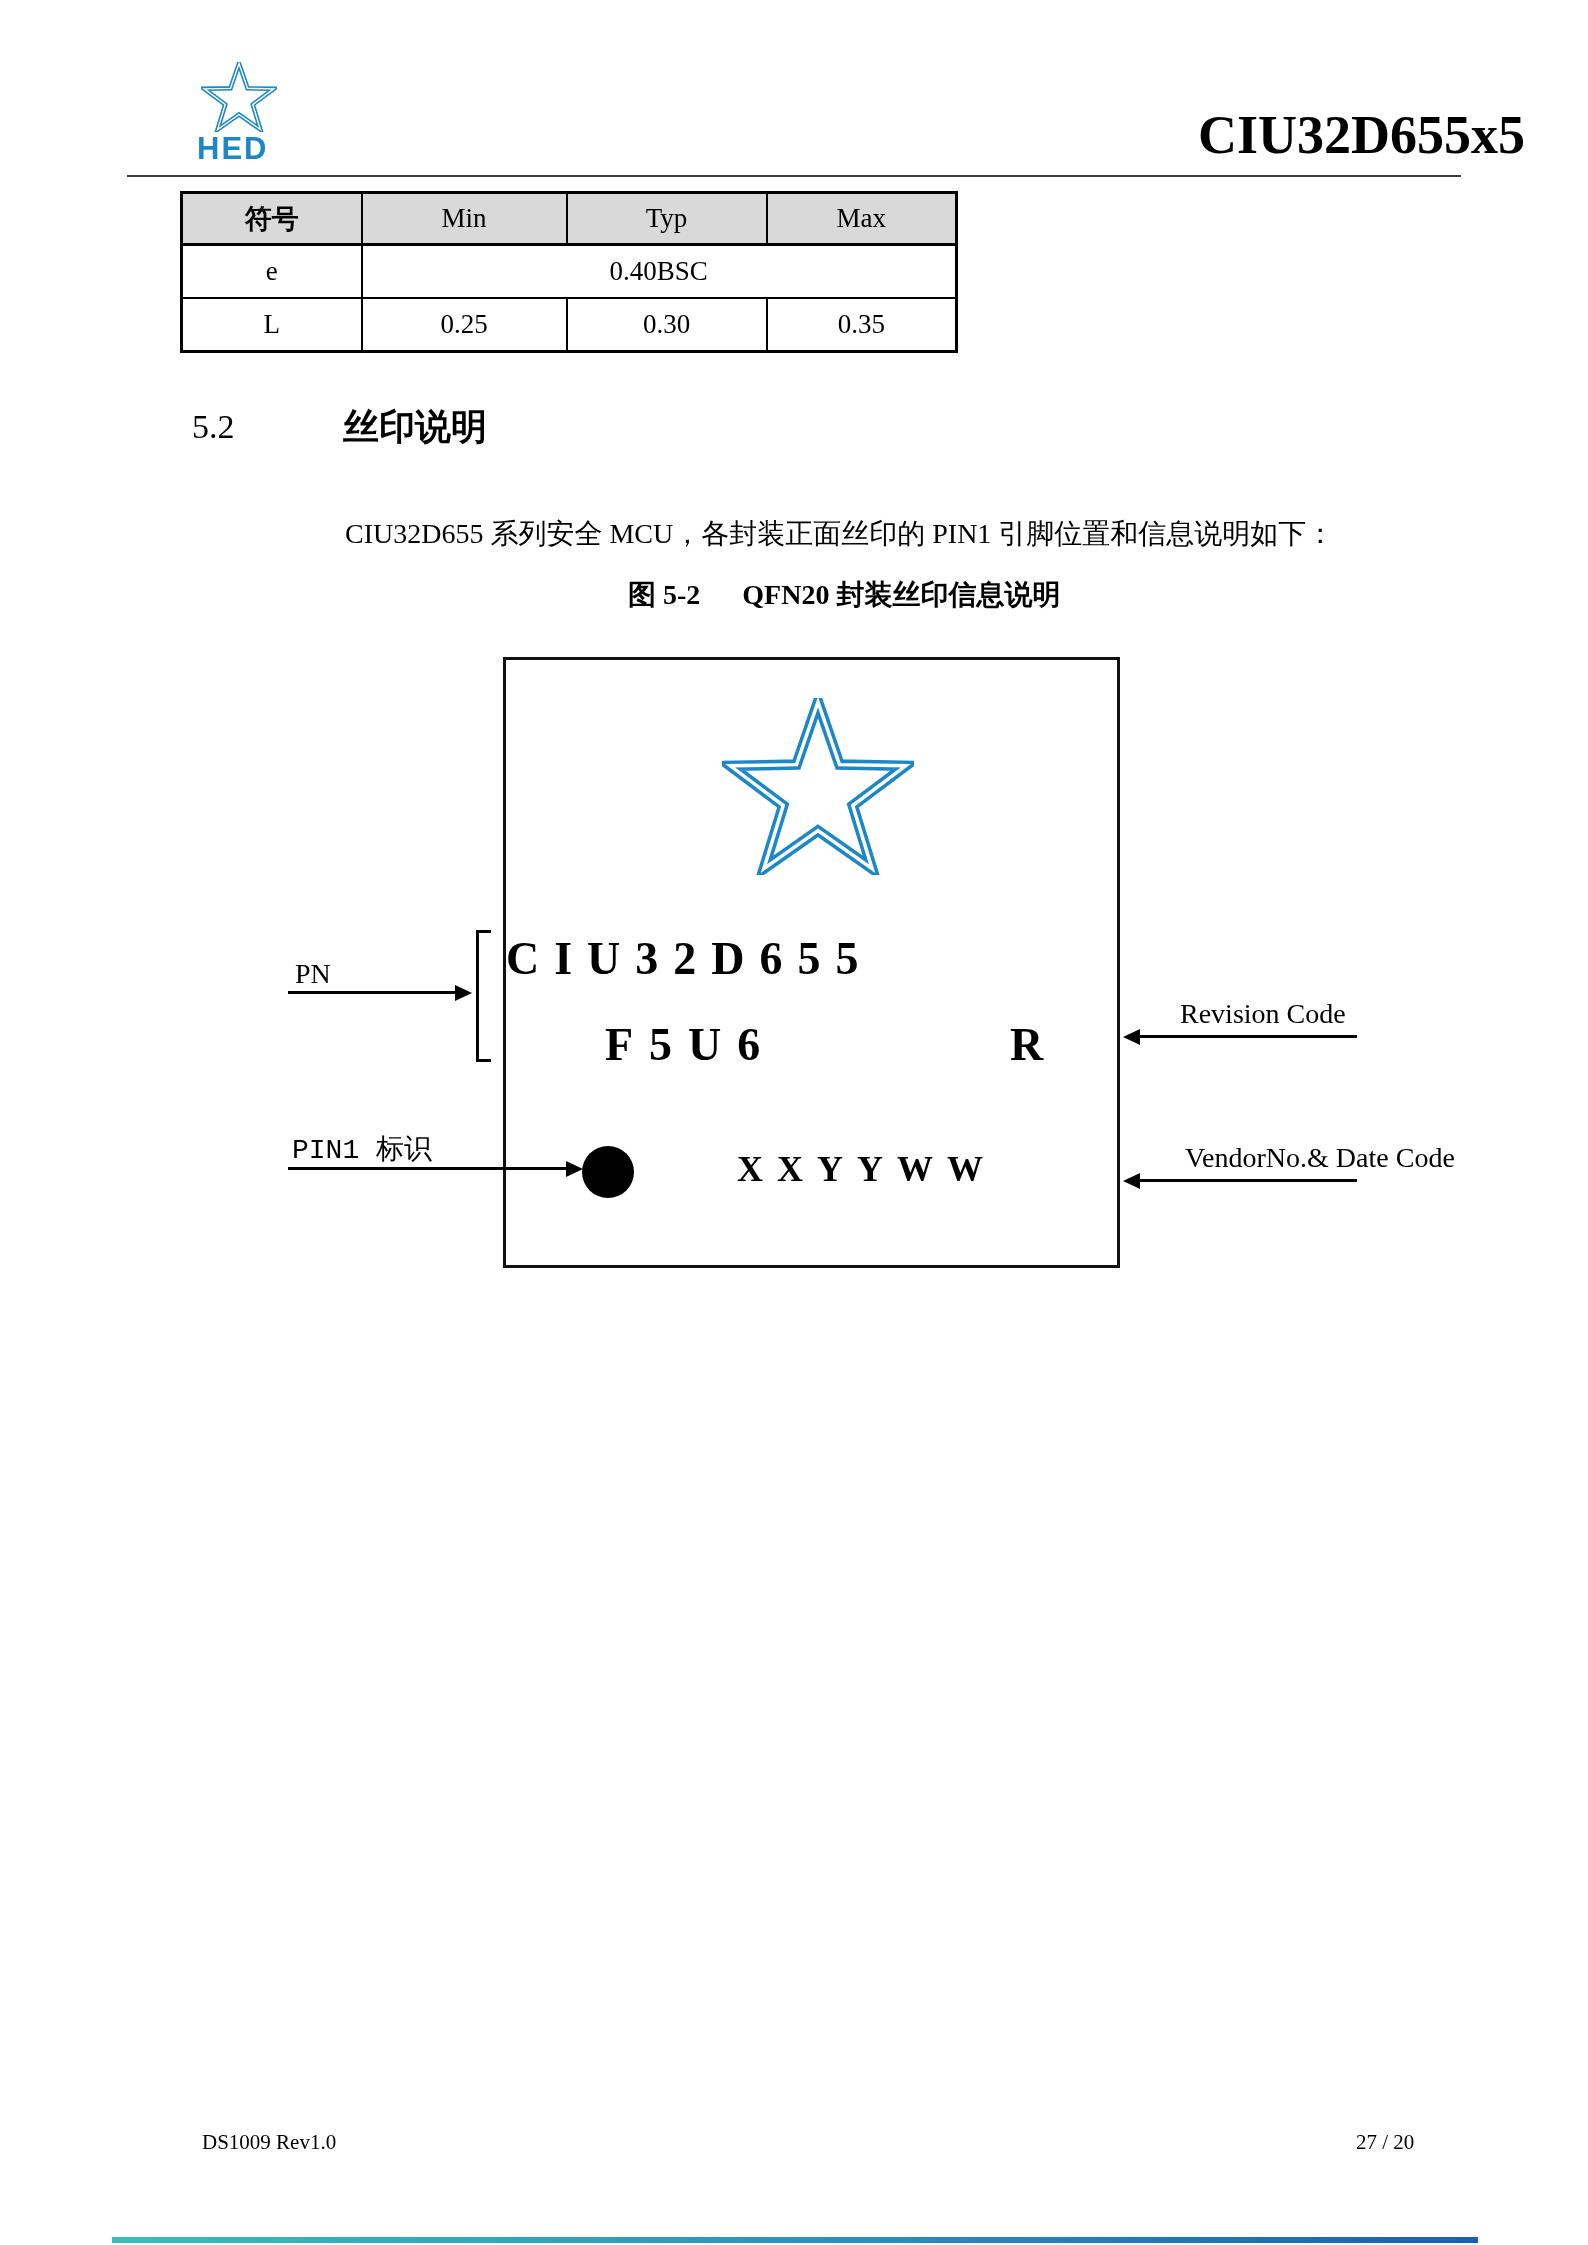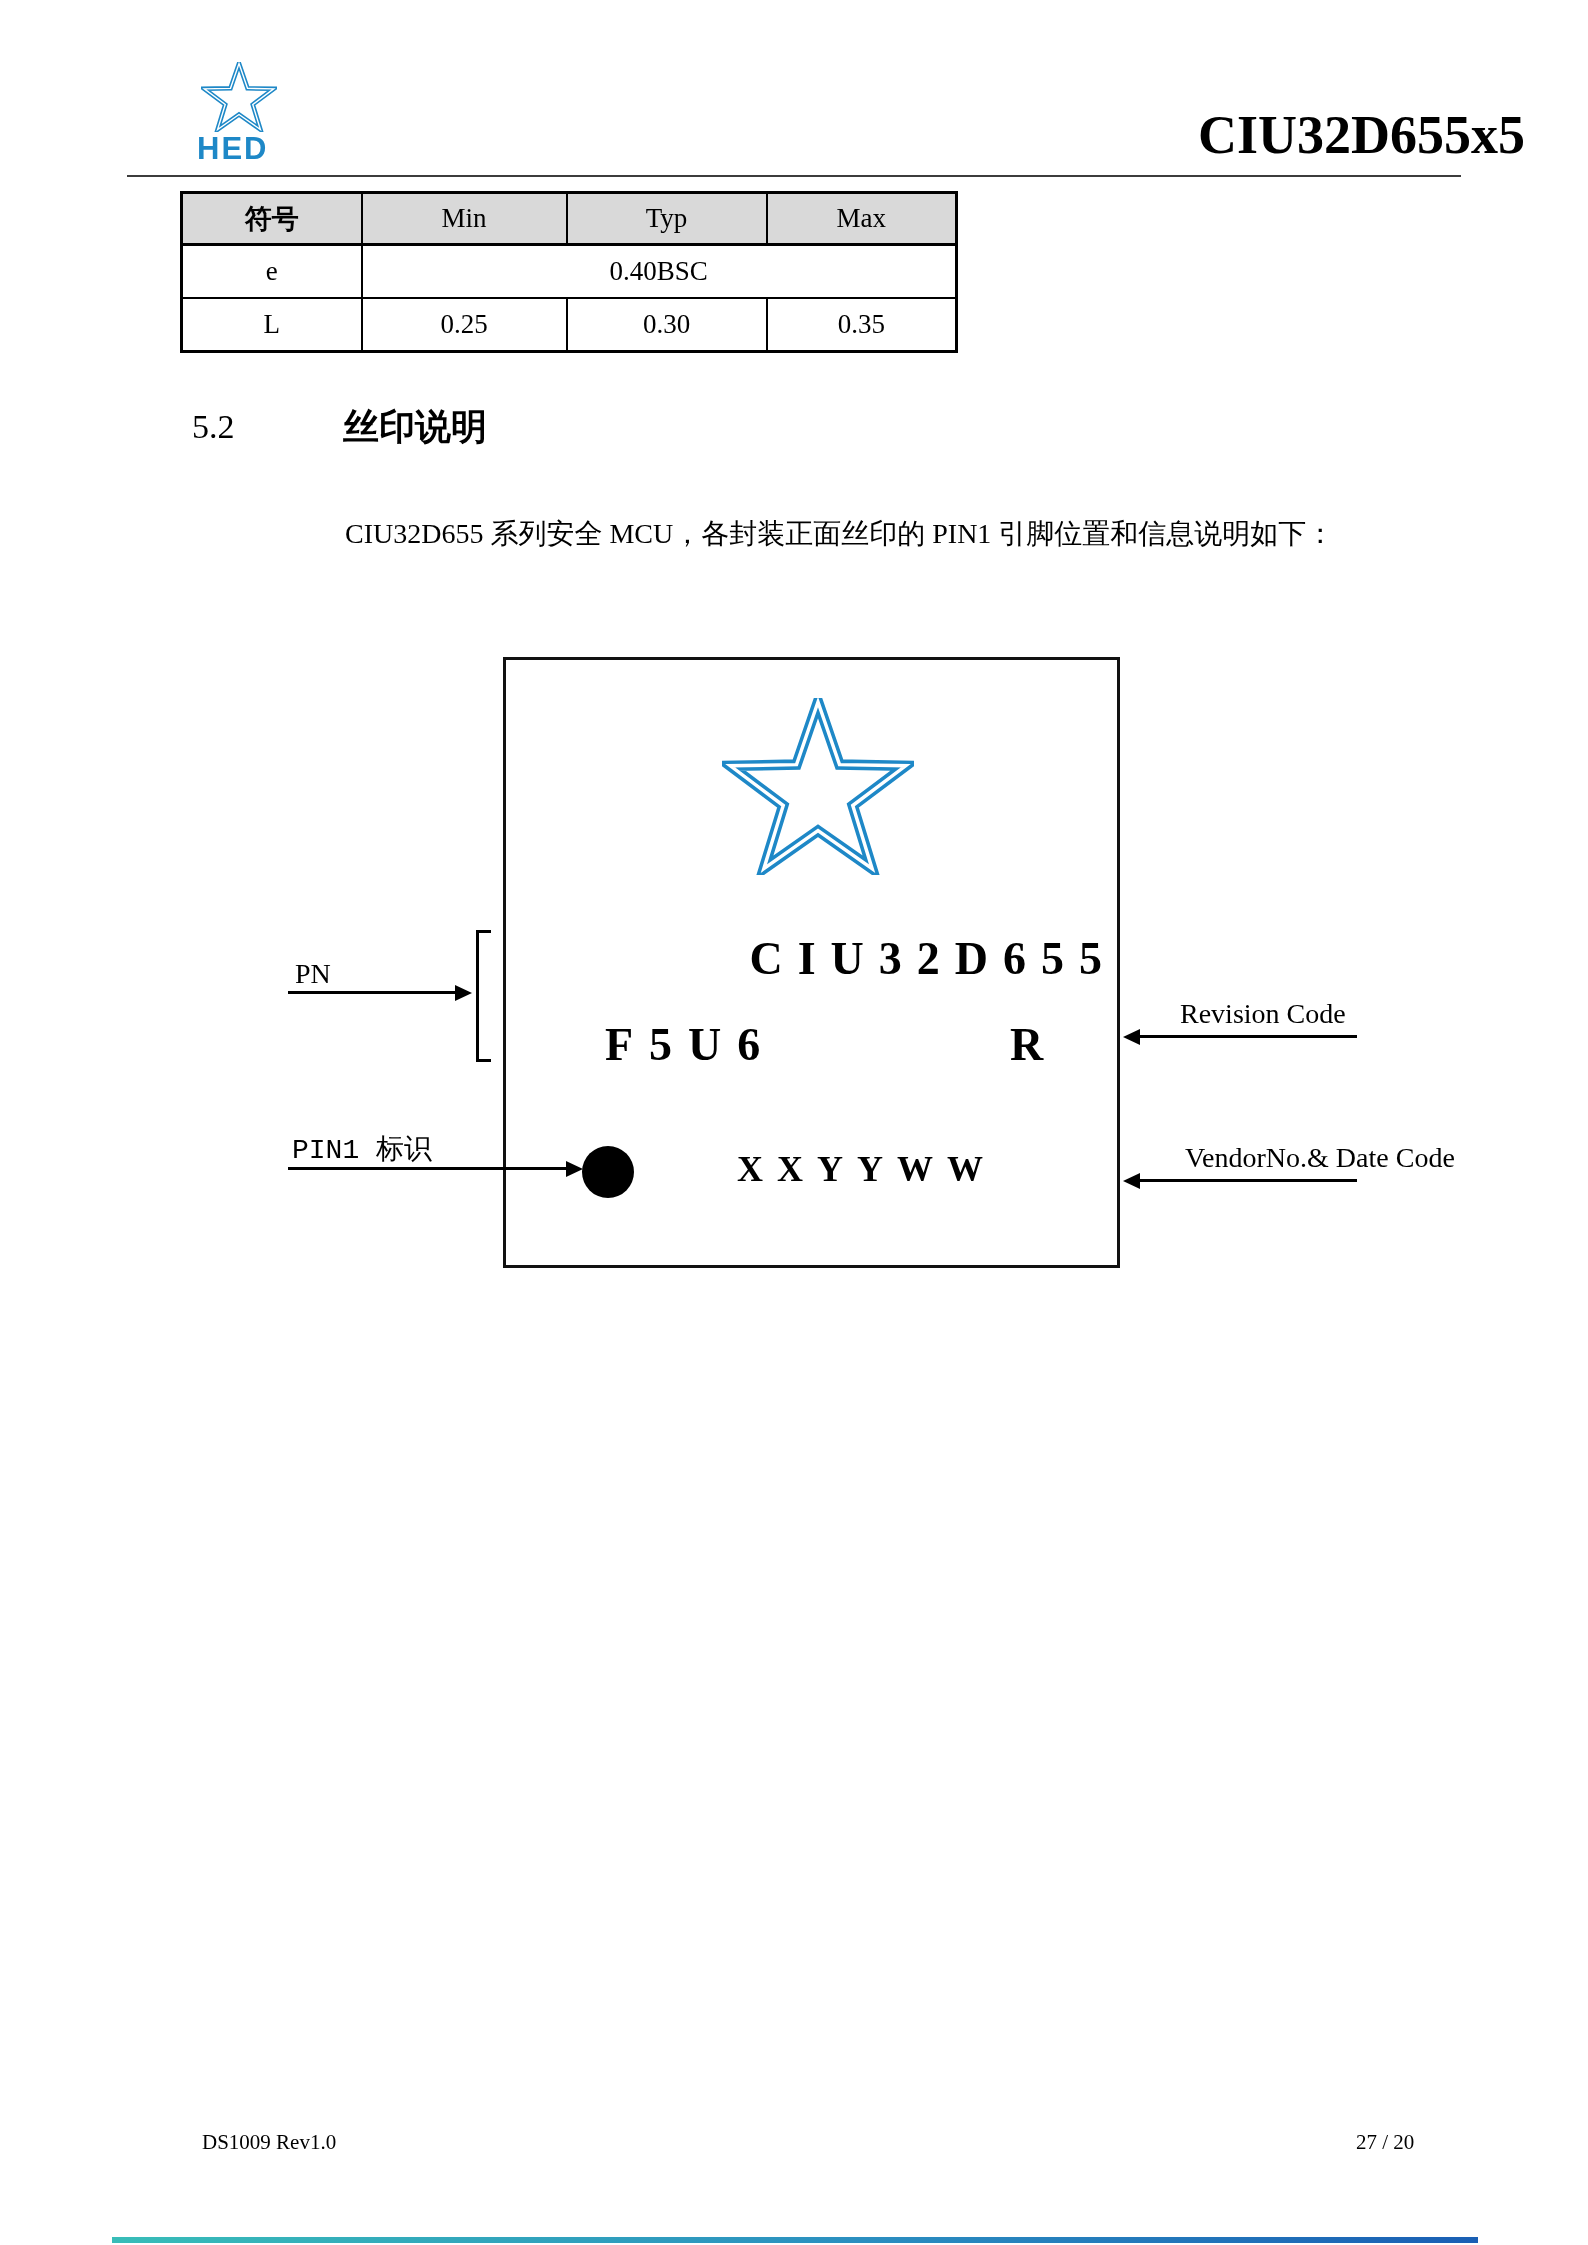--- a/index.html
+++ b/index.html
@@ -38,21 +38,21 @@
   .section-number{position:absolute;left:192px;top:408px;font-size:34px;}
   .section-title{position:absolute;left:343px;top:403px;font-size:36px;font-weight:bold;}
   .body-paragraph{position:absolute;left:345px;top:515px;width:1180px;font-size:28px;line-height:1.35;}
   .figure-caption{position:absolute;left:628px;top:576px;font-size:28px;font-weight:bold;white-space:nowrap;}
   .figure-caption .caption-text{margin-left:42px;}
 
   
   .chip-outline{position:absolute;left:503px;top:657px;width:611px;height:605px;border:3px solid #111;background:#fff;}
   .chip-logo{position:absolute;left:722px;top:698px;}
   .mark-line1{
-    position:absolute;left:506px;top:932px;width:611px;text-align:right;
+    position:absolute;left:506px;top:932px;width:611px;text-align:left;
     font-size:46px;font-weight:bold;letter-spacing:15px;
   }
   .mark-line2-left{position:absolute;left:605px;top:1018px;font-size:46px;font-weight:bold;letter-spacing:16px;}
   .mark-line2-right{position:absolute;left:1010px;top:1018px;font-size:46px;font-weight:bold;}
   .pin1-dot{position:absolute;left:582px;top:1146px;width:52px;height:52px;border-radius:50%;background:#000;}
   .mark-line3{position:absolute;left:737px;top:1148px;font-size:36px;font-weight:bold;letter-spacing:14px;}
 
   
   .callout-label{position:absolute;font-size:28px;white-space:nowrap;}
   .hline{position:absolute;height:3px;background:#000;}
@@ -112,20 +112,23 @@
         <td>0.35</td>
       </tr>
     </tbody>
   </table>
 
   <div class="section-number">5.2</div>
   <div class="section-title">丝印说明</div>
 
   <div class="body-paragraph">CIU32D655 系列安全 MCU，各封装正面丝印的 PIN1 引脚位置和信息说明如下：</div>
 
+  <div class="figure-caption">
+    <span>图 5-2</span><span class="caption-text">QFN20 封装丝印信息说明</span>
+  </div>
 
   <div class="chip-outline"></div>
 
   <svg class="chip-logo" width="192" height="177" viewBox="0 0 100 92">
     <polygon points="50,2 61.2,34.6 95.7,35.2 68.1,55.9 78.2,88.8 50,69 21.8,88.8 31.9,55.9 4.3,35.2 38.8,34.6" fill="none" stroke="#1e88c7" stroke-width="5.5" stroke-linejoin="miter"></polygon>
     <polygon points="50,2 61.2,34.6 95.7,35.2 68.1,55.9 78.2,88.8 50,69 21.8,88.8 31.9,55.9 4.3,35.2 38.8,34.6" fill="none" stroke="#ffffff" stroke-width="1.8" stroke-linejoin="miter"></polygon>
   </svg>
 
   <div class="mark-line1">CIU32D655</div>
   <div class="mark-line2-left">F5U6</div>

